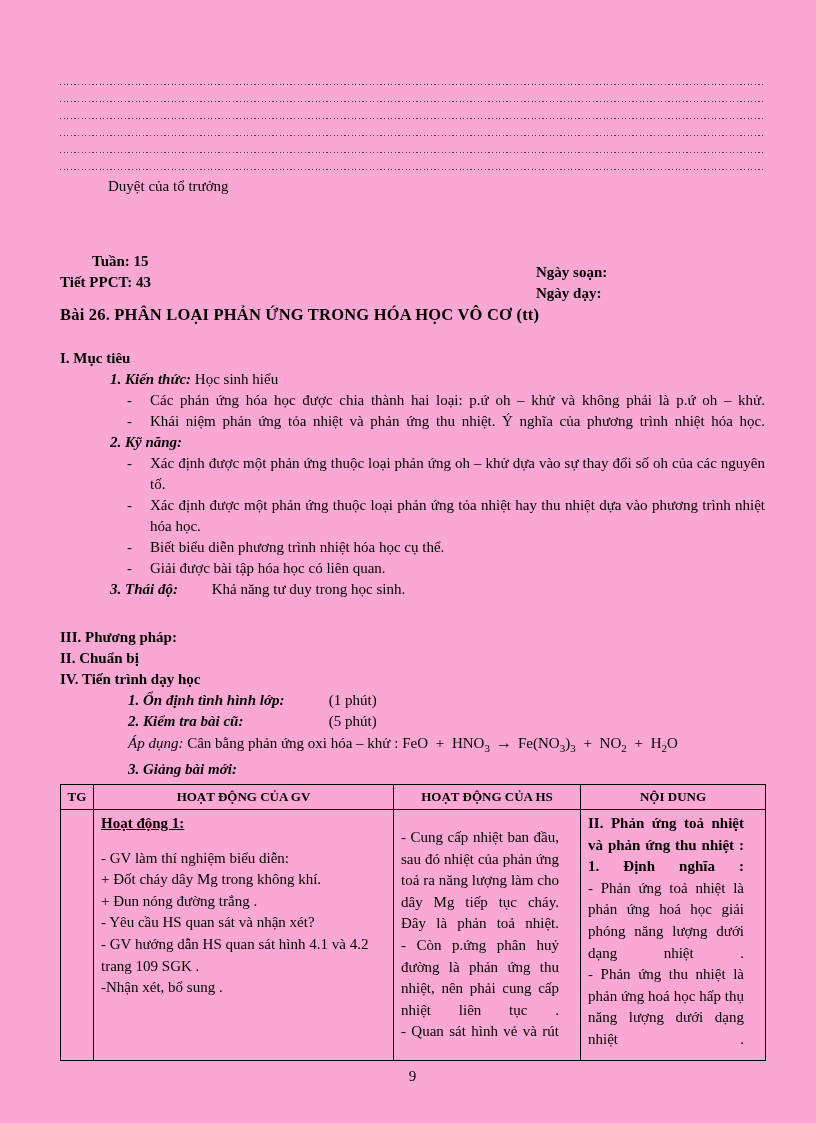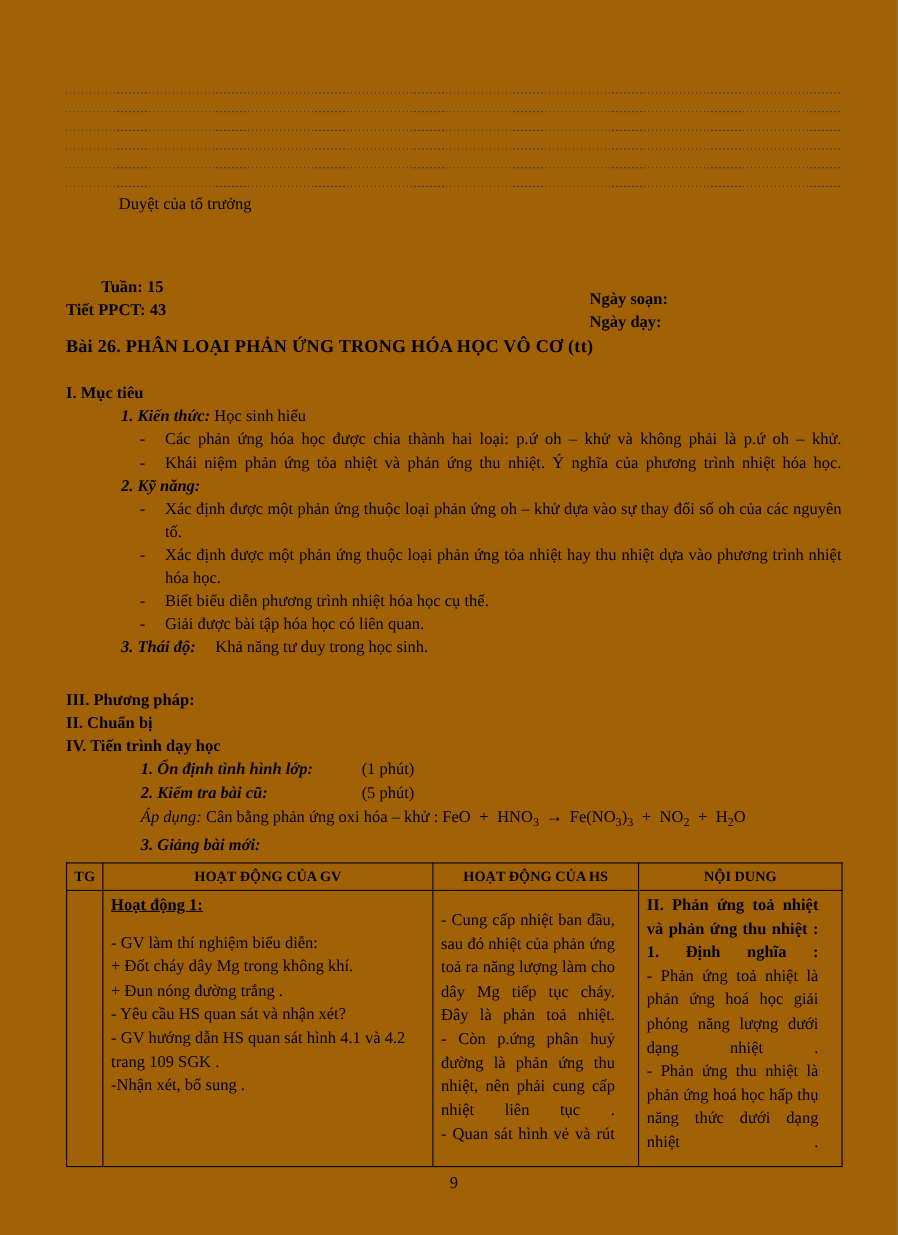--- a/index.html
+++ b/index.html
@@ -1,17 +1,17 @@
 <!DOCTYPE html>
 <html><head>
 <meta charset="utf-8">
 <style>
   html,body { margin:0; padding:0; background:#888; }
   .page {
-    width:816px; height:1123px; margin:0 auto; background:#a16207;
+    width:816px; height:1123px; margin:0 auto; background:#f9a8d4;
     font-family:"Liberation Serif","DejaVu Serif",serif;
     font-size:15px; line-height:21px; color:#000;
     position:relative; overflow:hidden; box-sizing:border-box;
   }
   .content { padding:68px 51px 0 60px; }
 
   
   .dot-line {
     height:17px;
     background-image:repeating-linear-gradient(to right,#3c3c3c 0 1.2px,transparent 1.2px 3.6px);
@@ -23,21 +23,21 @@
   .meta-row { position:relative; }
   .meta-left { margin-left:32px; }
   .meta-right { position:absolute; left:476px; top:11px; }
 
   .lesson-title { margin-top:11px; font-weight:bold; font-size:16.5px; letter-spacing:.2px; }
 
   .sec-h { font-weight:bold; }
   .mt-sec { margin-top:23px; }
   .sub { margin-left:50px; }
   .sub-label { font-weight:bold; font-style:italic; }
-  .gap-l { margin-left:14px; }
+  .gap-l { margin-left:30px; }
 
   .bullet { display:flex; margin-left:67px; }
   .bullet .dash { flex:0 0 23px; }
   .bullet .txt { flex:1; display:block; text-align:justify; }
   .bullet .txt.stretch { text-align-last:justify; }
 
   .indent48 { margin-left:48px; }
 
   .step { margin-left:68px; }
   .step-label { font-weight:bold; font-style:italic; display:inline-block; width:197px; }
@@ -183,21 +183,21 @@
           <div class="hs-cell-inner">
             <div class="jp">- Cung cấp nhiệt ban đầu, sau đó nhiệt của phản ứng toả ra năng lượng làm cho dây Mg tiếp tục cháy. Đây là phản toả nhiệt.</div>
             <div class="jp">- Còn p.ứng phân huỷ đường là phản ứng thu nhiệt, nên phải cung cấp nhiệt liên tục .</div>
             <div class="jp">- Quan sát hình vẻ và rút</div>
           </div>
         </td>
         <td>
           <div class="nd-h">II. Phản ứng toả nhiệt và phản ứng thu nhiệt :</div>
           <div class="nd-h">1. Định nghĩa :</div>
           <div class="jp">- Phản ứng toả nhiệt là phản ứng hoá học giải phóng năng lượng dưới dạng nhiệt .</div>
-          <div class="jp">- Phản ứng thu nhiệt là phản ứng hoá học hấp thụ năng thức dưới dạng nhiệt .</div>
+          <div class="jp">- Phản ứng thu nhiệt là phản ứng hoá học hấp thụ năng lượng dưới dạng nhiệt .</div>
         </td>
       </tr>
     </tbody>
       </table>
 
     <div class="page-num">9</div>
 
   </div>
 </div>
 

